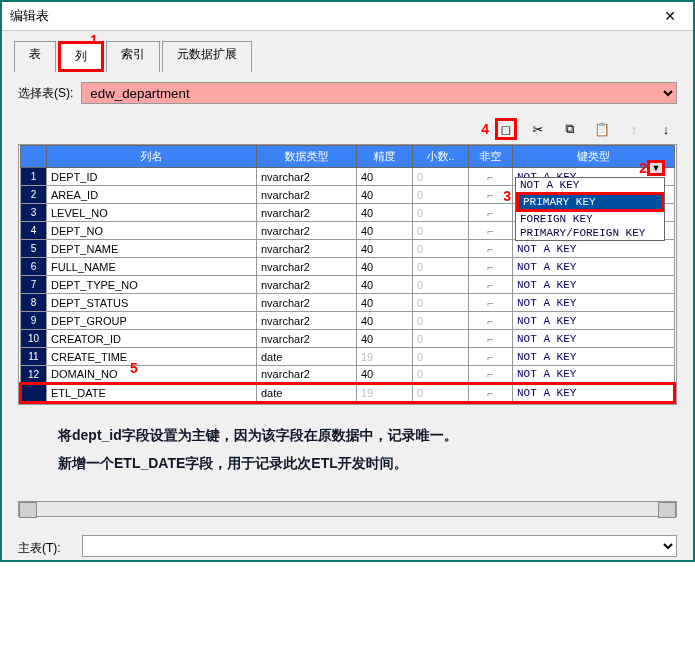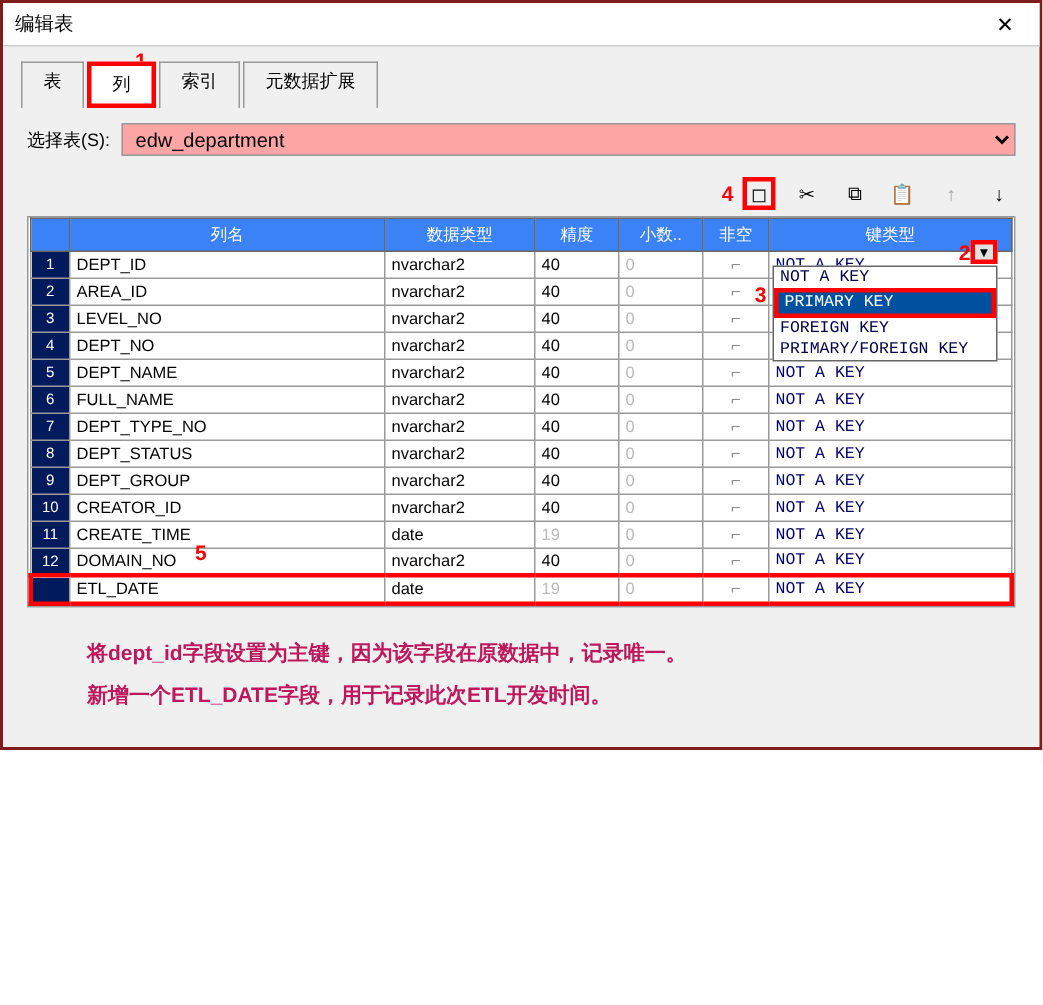--- a/index.html
+++ b/index.html
@@ -1,17 +1,17 @@
 <!DOCTYPE html>
 <html><head>
 <meta charset="utf-8">
 <style>
 * { box-sizing: border-box; margin: 0; padding: 0; }
 body { font-family: "Microsoft YaHei", Tahoma, sans-serif; font-size: 12px; background: #fff; }
-.window { width: 695px; height: 500px; border: 2px solid #7f1d1d; background: #f0f0f0; position: relative; }
+.window { width: 695px; height: 562px; border: 2px solid #0f766e; background: #f0f0f0; position: relative; }
 .titlebar { display: flex; justify-content: space-between; align-items: center; padding: 4px 8px; background: #fff; border-bottom: 1px solid #ccc; }
 .titlebar .title { font-size: 13px; }
 .close-btn { width: 30px; height: 20px; display: flex; align-items: center; justify-content: center; cursor: pointer; font-size: 14px; }
 .tabs { display: flex; padding: 6px 12px 0 12px; margin-top: 4px; position: relative; }
 .tab { padding: 4px 14px; border: 1px solid #999; border-bottom: none; background: #f0f0f0; cursor: pointer; margin-right: 2px; }
 .tab.active { background: #fff; }
 .tab.highlight { border: 3px solid #ff0000; }
 .annotation-num { position: absolute; color: #ff0000; font-weight: bold; font-size: 14px; }
 .content { padding: 10px 16px; }
 .selector-row { display: flex; align-items: center; gap: 8px; margin-bottom: 10px; justify-content: center; }
@@ -28,21 +28,21 @@
 .grid .gray-text { color: #bbb; }
 .grid .key-cell { font-family: "Courier New", monospace; font-size: 11px; color: #006; }
 .dropdown-sim { position: absolute; right: 28px; top: 175px; width: 150px; background: #fff; border: 1px solid #666; font-family: "Courier New", monospace; font-size: 11px; z-index: 10; }
 .dropdown-sim div { padding: 1px 4px; color: #004; }
 .dropdown-sim .selected { background: #0050a0; color: #fff; }
 .dropdown-sim .red-box { border: 3px solid #ff0000; }
 .dropdown-arrow { position: absolute; right: 28px; top: 158px; width: 18px; height: 16px; border: 3px solid #ff0000; background: #e0e0e0; display: flex; align-items: center; justify-content: center; font-size: 9px; z-index: 10; }
 .row-highlight td { border-top: 3px solid #ff0000; border-bottom: 3px solid #ff0000; }
 .row-highlight td:first-child { border-left: 3px solid #ff0000; padding-left: 36px; }
 .row-highlight td:last-child { border-right: 3px solid #ff0000; }
-.notes { padding: 16px 40px; color: #be185d; font-size: 14px; font-weight: bold; line-height: 2; }
+.notes { padding: 16px 40px; color: #0f172a; font-size: 14px; font-weight: bold; line-height: 2; }
 .scrollbar-sim { height: 16px; background: #e8e8e8; border: 1px solid #999; margin-top: 8px; position: relative; }
 .scrollbar-sim::before, .scrollbar-sim::after { content: ''; position: absolute; width: 16px; height: 14px; background: #d0d0d0; border: 1px solid #888; top: 0; }
 .scrollbar-sim::before { left: 0; }
 .scrollbar-sim::after { right: 0; }
 .bottom-fields { padding: 8px 16px; }
 .field-row { display: flex; align-items: flex-end; gap: 8px; margin-bottom: 8px; }
 .field-row label { width: 56px; }
 .field-row select, .field-row input, .field-row textarea { flex: 1; border: 1px solid #999; background: #fff; height: 22px; padding: 0 4px; }
 .field-row textarea { height: 44px; resize: none; }
 .divider { border-top: 1px solid #aaa; margin: 4px 16px; }

